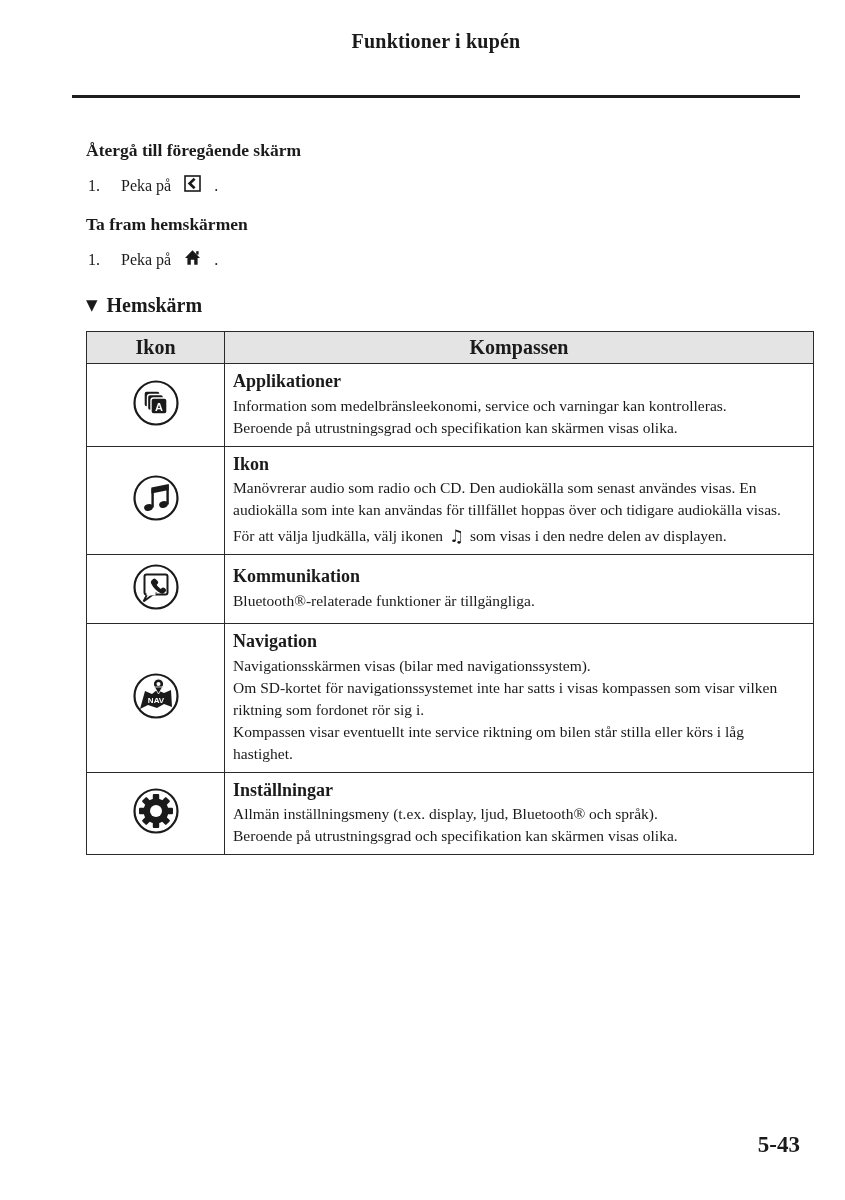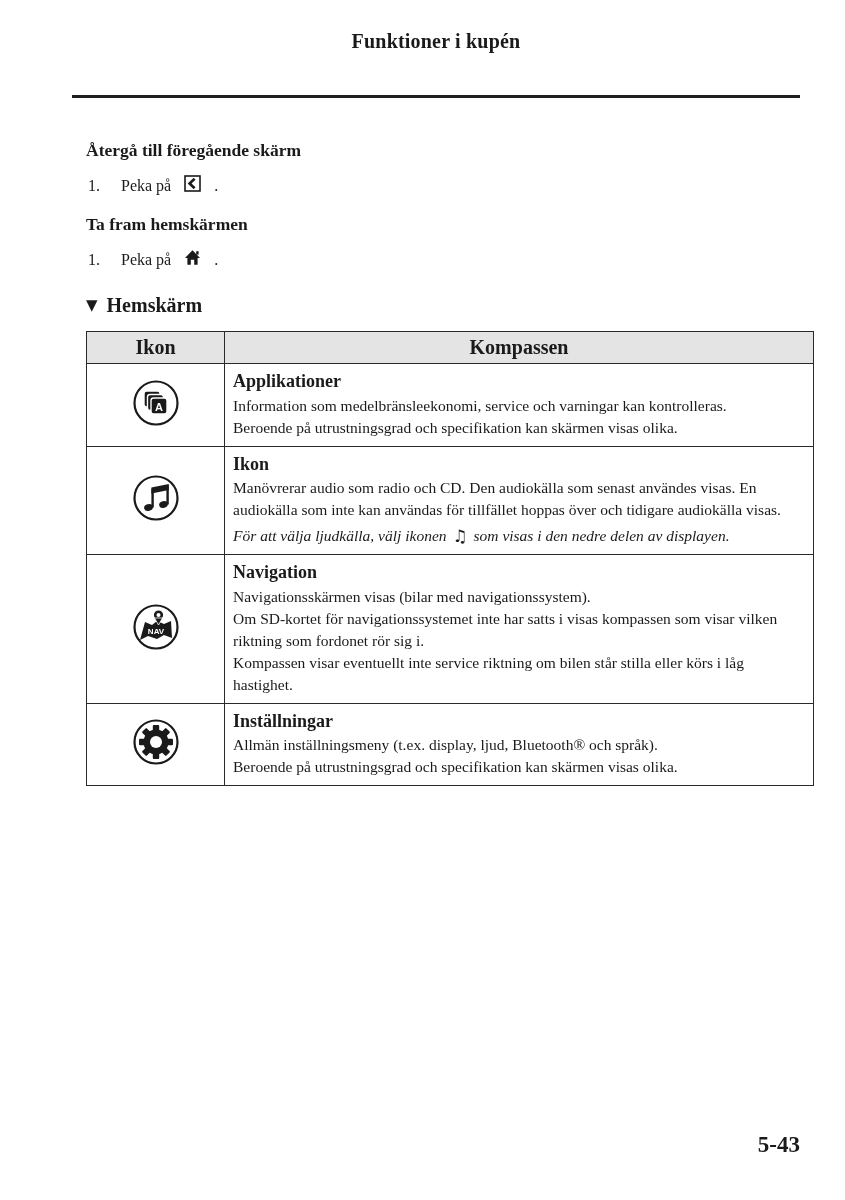--- a/index.html
+++ b/index.html
@@ -35,21 +35,21 @@
   .fn-table th, .fn-table td { border: 1.4px solid #2a2a2a; vertical-align: middle; }
   .fn-table th {
     background: #e4e4e4; font-size: 20px; font-weight: bold;
     text-align: center; padding: 4px 2px;
   }
   .col-icon { width: 138px; }
   .fn-table td.icon-cell { text-align: center; padding: 8px 0; }
   .fn-table td.fn-cell { padding: 5px 8px 7px 8px; font-size: 15.5px; line-height: 1.42; }
   .fn-title { font-weight: bold; font-size: 18px; }
   .fn-line { margin: 0; }
-  .fn-line-with-icon { display: block; font-style: italic; }
+  .fn-line-with-icon { display: block; }
   .inline-note {
     font-family: "DejaVu Sans", sans-serif; font-size: 17px; line-height: 1;
     vertical-align: -1px; padding: 0 2px;
   }
   .circle-icon { display: inline-block; }
 
   
   .page-number { position: absolute; top: 1132px; right: 45px; font-size: 23px; font-weight: bold; }
 </style>
 </head>
@@ -148,20 +148,37 @@
             <div class="fn-title">Ikon</div>
             <p class="fn-line">Manövrerar audio som radio och CD. Den audiokälla som senast användes visas. En audiokälla som inte kan användas för tillfället hoppas över och tidigare audiokälla visas.</p>
             <p class="fn-line fn-line-with-icon" style="margin-top:4px;">
               <span>För att välja ljudkälla, välj ikonen</span>
               <span class="inline-note">♫</span>
               <span>som visas i den nedre delen av displayen.</span>
             </p>
           </td>
         </tr>
 
+        <tr>
+          <td class="icon-cell">
+            <span class="circle-icon">
+              <svg width="48" height="48" viewBox="-24 -24 48 48">
+                <circle r="21.5" fill="none" stroke="#1a1a1a" stroke-width="2.2"></circle>
+                <rect x="-11.5" y="-12.5" width="23" height="20" rx="2" fill="none" stroke="#1a1a1a" stroke-width="2"></rect>
+                <polygon points="-8.5,6.5 -12.5,14.5 -1.5,6.5" fill="#fff" stroke="#1a1a1a" stroke-width="1.8"></polygon>
+                <rect x="-9.5" y="5" width="9" height="3.4" fill="#fff"></rect>
+                <path d="M6.2,1.9 c-0.7,-0.7 -1.8,-0.7 -2.5,0 l-0.8,0.8 c-1.5,-0.8 -2.8,-2.1 -3.6,-3.6 l0.8,-0.8 c0.7,-0.7 0.7,-1.8 0,-2.5 L-1.5,-5.8 c-0.7,-0.7 -1.8,-0.7 -2.5,0 l-1,1 c-0.8,0.8 -1,2.1 -0.4,3.1 c1.8,3.5 4.7,6.4 8.2,8.2 c1,0.6 2.3,0.4 3.1,-0.4 l1,-1 c0.7,-0.7 0.7,-1.8 0,-2.5 Z" fill="#1a1a1a" transform="translate(1.5,-1.2) scale(1.15)"></path>
+              </svg>
+            </span>
+          </td>
+          <td class="fn-cell">
+            <div class="fn-title">Kommunikation</div>
+            <p class="fn-line">Bluetooth®-relaterade funktioner är tillgängliga.</p>
+          </td>
+        </tr>
 
         <tr>
           <td class="icon-cell">
             <span class="circle-icon">
               <svg width="48" height="48" viewBox="-24 -24 48 48">
                 <circle r="21.5" fill="none" stroke="#1a1a1a" stroke-width="2.2"></circle>
                 <polygon points="-16,13 -11,-5 -4,-2 1,-6 8,-3 15,-6 16,11 8,8 1,12 -8,9" fill="#1a1a1a"></polygon>
                 <text x="0" y="7" text-anchor="middle" fill="#fff" font-family="Liberation Sans, sans-serif" font-size="8" font-weight="bold">NAV</text>
                 <circle cx="2.5" cy="-12" r="5.2" fill="#1a1a1a" stroke="#fff" stroke-width="1.2"></circle>
                 <polygon points="-1.5,-9 2.5,-2 6.5,-9" fill="#1a1a1a" stroke="#fff" stroke-width="0.8"></polygon>

